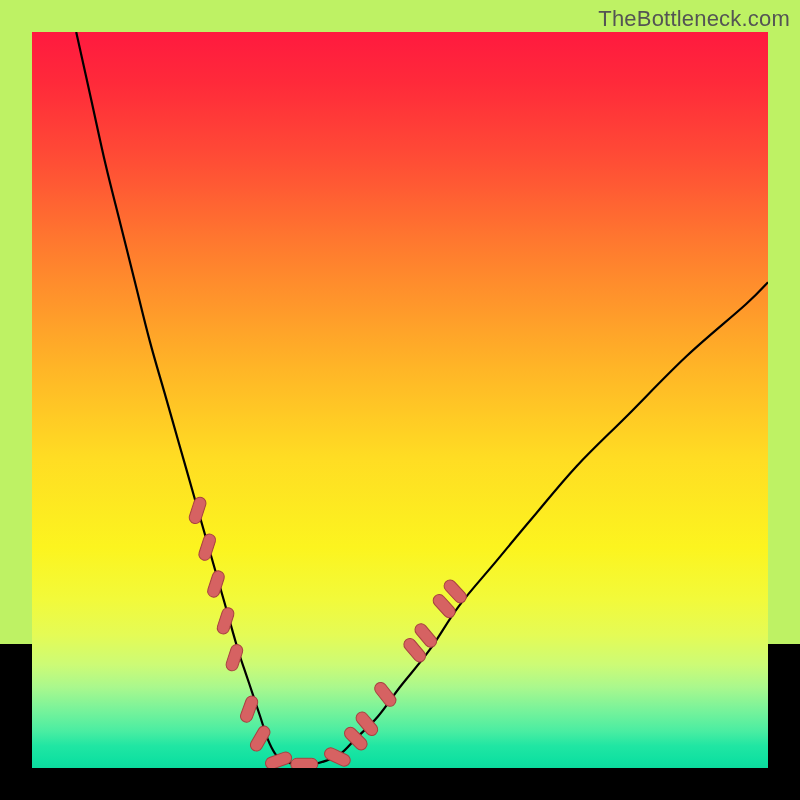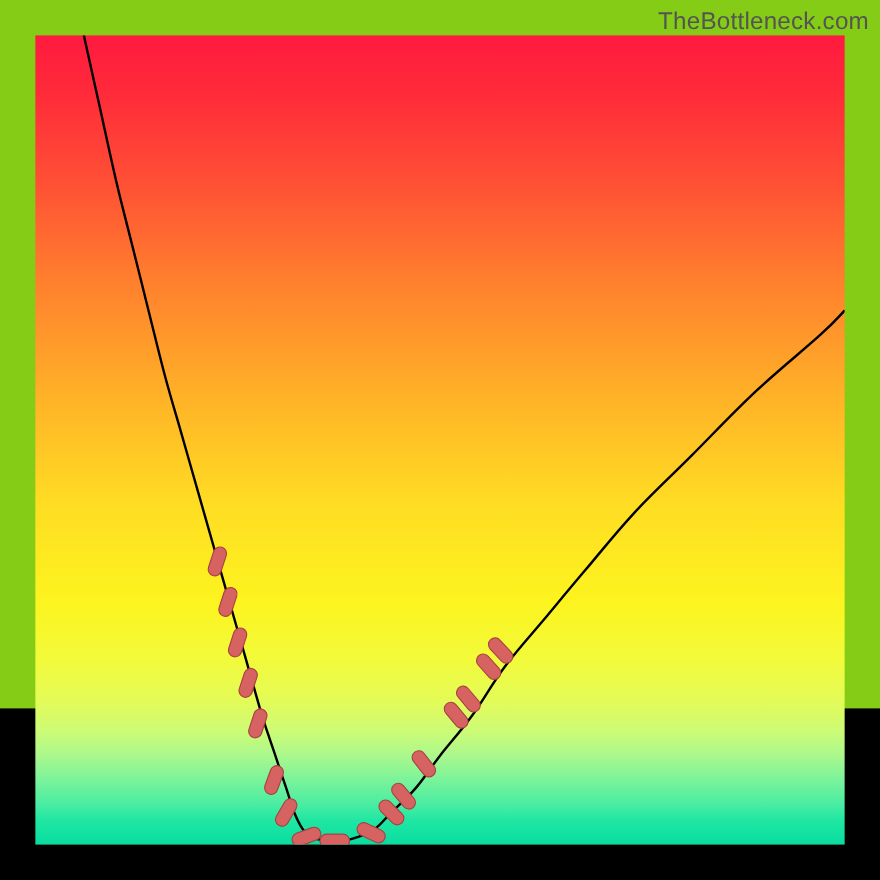--- a/index.html
+++ b/index.html
@@ -10,21 +10,21 @@
     overflow: hidden;
     background: #000;
     font-family: Arial, Helvetica, sans-serif;
   }
   .frame {
     position: absolute;
     top: 0;
     left: 0;
     width: 800px;
     height: 644px;
-    background: #84cc16;
+    background: #bef264;
   }
   .plot {
     position: absolute;
     top: 32px;
     left: 32px;
     width: 736px;
     height: 736px;
     overflow: hidden;
   }
   .gradient {

